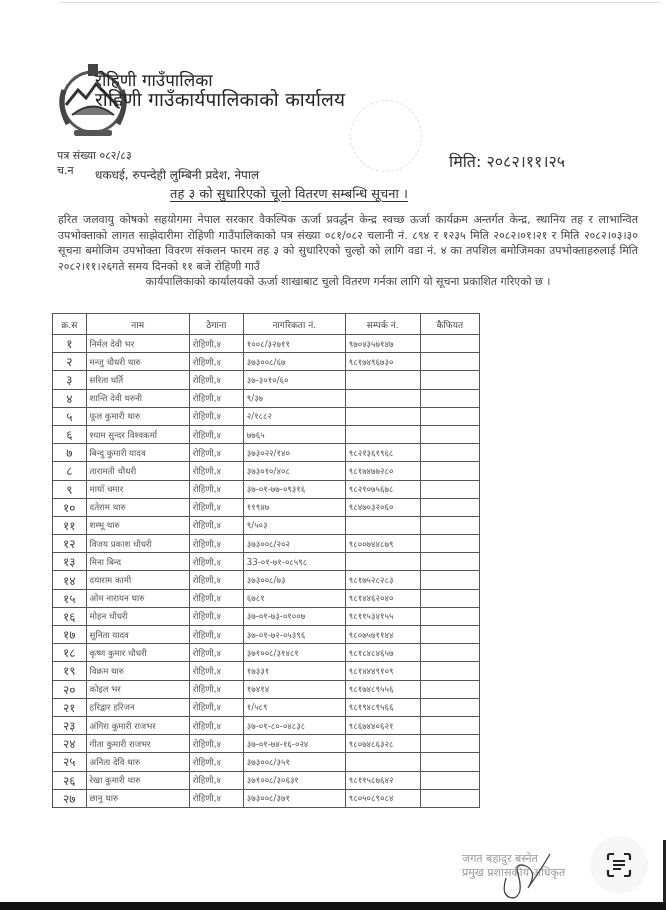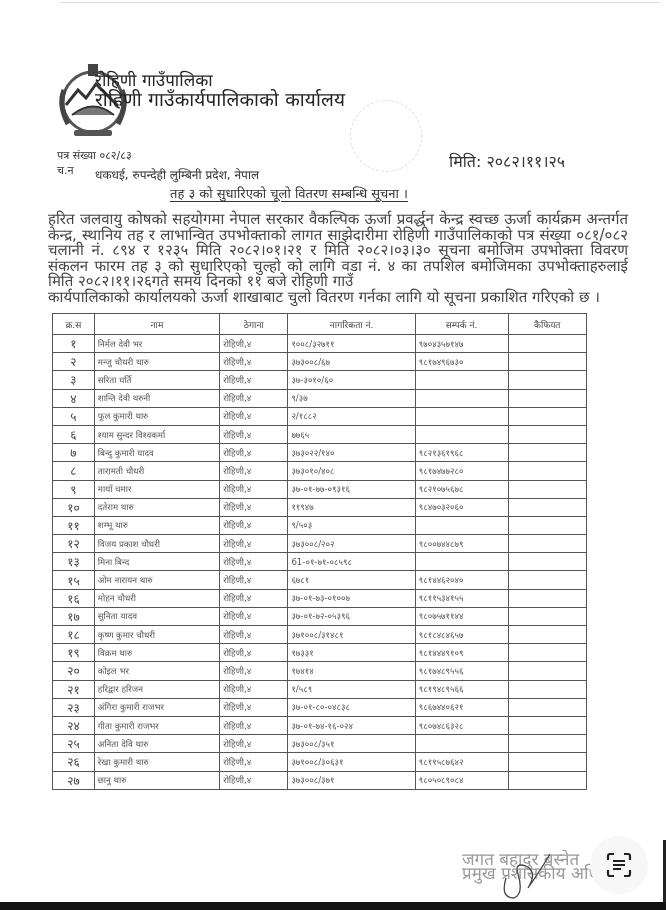--- a/index.html
+++ b/index.html
@@ -21,37 +21,37 @@
     position:absolute; left:350px; top:100px; width:70px; height:70px;
     border-radius:50%; border:1px dashed #b9bfd6; opacity:0.55;
   }
   .ref { position:absolute; left:57px; top:148px; font-size:11px; color:#333; line-height:15px; }
   .date { position:absolute; left:449px; top:150px; font-size:16px; color:#333; }
   .title {
     position:absolute; left:170px; top:184px; font-size:13px; color:#333;
     text-decoration:underline; text-underline-offset:3px;
   }
   .para {
-    position:absolute; left:48px; top:212px; width:580px;
-    font-size:15px; line-height:15.5px; color:#444; text-align:justify;
-  }
-  .para .last { display:block; text-align:left; }
+    position:absolute; left:58px; top:212px; width:580px;
+    font-size:11px; line-height:15.5px; color:#444; text-align:justify;
+  }
+  .para .last { display:block; text-align:center; }
   table.list {
-    position:absolute; left:52px; top:313px; width:535px;
+    position:absolute; left:52px; top:313px; width:428px;
     border-collapse:collapse; font-size:8.6px; color:#555;
   }
   table.list th, table.list td {
     border:1px solid #555; height:17.2px; padding:0 3px; white-space:nowrap; overflow:hidden;
   }
   table.list th { font-weight:normal; font-size:9px; color:#444; height:20px; }
   table.list td.sn { text-align:center; font-size:12px; color:#444; }
   .c1 { width:34px; } .c2 { width:116px; } .c3 { width:60px; }
   .c4 { width:118px;margin-left:28px; } .c5 { width:84px;margin-left:23px; } .c6 { width:70px; }
   .sign {
-    position:absolute; left:462px; top:852px; font-size:17px; color:#9a9a9a; line-height:14px;
+    position:absolute; left:462px; top:852px; font-size:11px; color:#9a9a9a; line-height:14px;
   }
   .sig-scribble { position:absolute; left:498px; top:848px; width:60px; height:56px; }
   .fab {
     position:absolute; left:590px; top:836px; width:58px; height:58px; border-radius:50%;
     background:#f7f7f7; display:flex; align-items:center; justify-content:center;
   }
   .rightbar { position:absolute; right:0; top:840px; width:3px; height:62px; background:#222; }
   .bottombar { position:absolute; left:0; bottom:0; width:666px; height:8px; background:#111; }
 </style>
 </head>
@@ -192,22 +192,30 @@
         <td>विजय प्रकाश चौधरी</td>
         <td>रोहिणी,४</td>
         <td>३७३००८/२०२</td>
         <td>९८००७४४८७९</td>
         <td></td>
       </tr>
       <tr>
         <td class="sn">१३</td>
         <td>मिना बिन्द</td>
         <td>रोहिणी,४</td>
-        <td>61-०१-७१-०८५९८</td>
-        <td></td>
+        <td>33-०१-७१-०८५९८</td>
+        <td></td>
+        <td></td>
+      </tr>
+      <tr>
+        <td class="sn">१४</td>
+        <td>दयाराम कामी</td>
+        <td>रोहिणी,४</td>
+        <td>३७३००८/७३</td>
+        <td>९८१७५२८२८३</td>
         <td></td>
       </tr>
       <tr>
         <td class="sn">१५</td>
         <td>ओम नारायन थारु</td>
         <td>रोहिणी,४</td>
         <td>६७८१</td>
         <td>९८१४४६२०४०</td>
         <td></td>
       </tr>

